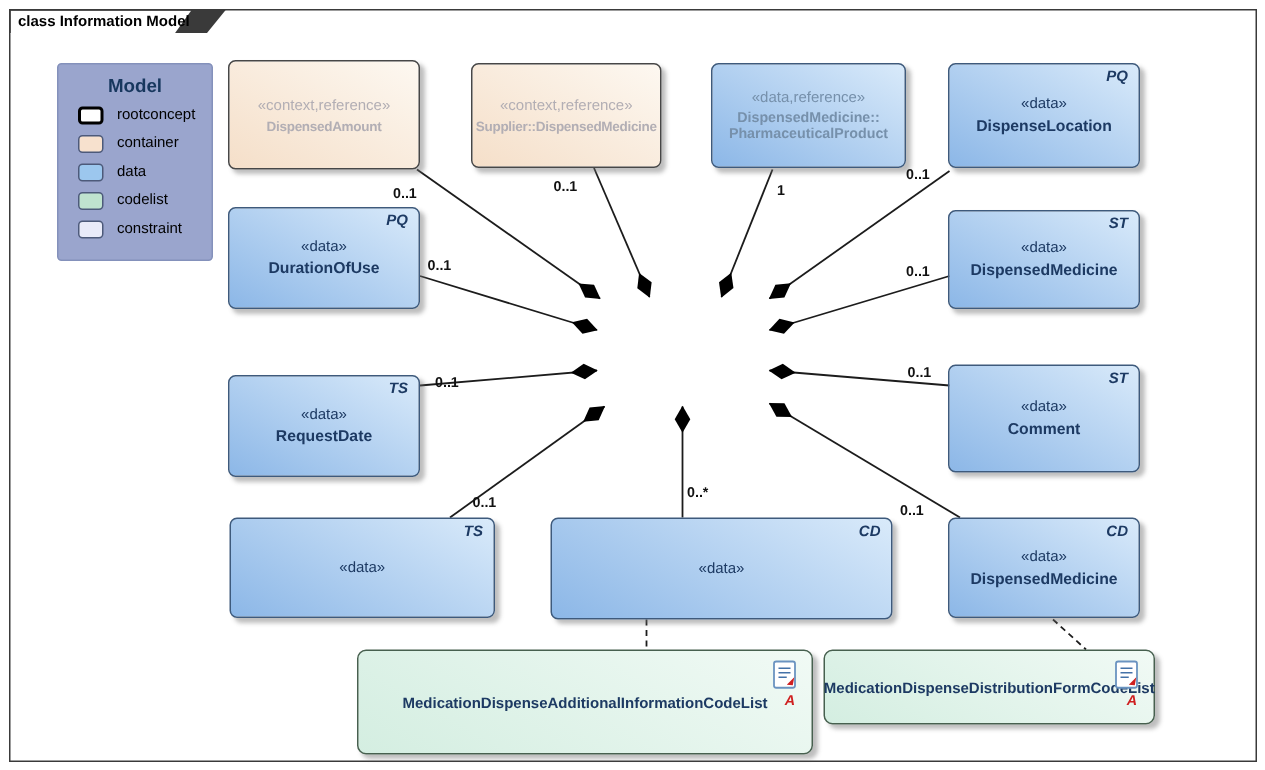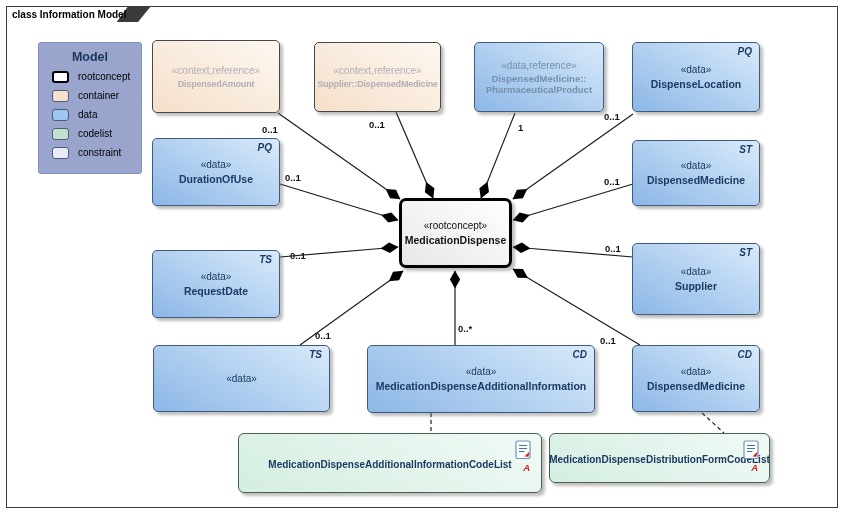--- a/index.html
+++ b/index.html
@@ -46,21 +46,21 @@
   .n-pp{left:474px;top:42px;width:130px;height:70px;}
   .n-da{left:632px;top:42px;width:128px;height:70px;}
   .n-du{left:152px;top:138px;width:128px;height:68px;}
   .n-dl{left:632px;top:140px;width:128px;height:66px;}
   .n-rd{left:152px;top:250px;width:128px;height:68px;}
   .n-co{left:632px;top:243px;width:128px;height:72px;}
   .n-md{left:399px;top:198px;width:113px;height:70px;}
   .n-dt{left:153px;top:345px;width:177px;height:67px;}
   .n-ai{left:367px;top:345px;width:228px;height:68px;}
   .n-df{left:632px;top:345px;width:128px;height:67px;}
-  .n-cl1{left:238px;top:433px;width:304px;height:60px;}
+  .n-cl1{left:238px;top:433px;width:304px;height:70px;}
   .n-cl2{left:549px;top:433px;width:221px;height:50px;}
   
   .wires{position:absolute;left:0;top:0;width:843px;height:513px;pointer-events:none;}
   
   .mult{position:absolute;font-size:9.5px;font-weight:600;color:#111;white-space:nowrap;}
   .m-dr{left:262px;top:124px;} .m-hp{left:369px;top:119px;} .m-pp{left:518px;top:122px;}
   .m-da{left:604px;top:111px;} .m-du{left:285px;top:172px;} .m-dl{left:604px;top:176px;}
   .m-rd{left:290px;top:250px;} .m-co{left:605px;top:243px;} .m-dt{left:315px;top:330px;}
   .m-ai{left:458px;top:323px;} .m-df{left:600px;top:335px;}
 </style>
@@ -161,37 +161,32 @@
 
   <div class="node data n-rd">
     <span class="typetag">TS</span>
     <span class="stereo">«data»</span>
     <span class="nname">RequestDate</span>
   </div>
 
   <div class="node data n-co">
     <span class="typetag">ST</span>
     <span class="stereo">«data»</span>
-    <span class="nname">Supplier</span>
-  </div>
-
-  <div class="node root n-md">
-    <span class="stereo">«rootconcept»</span>
-    <span class="nname">MedicationDispense</span>
-  </div>
+    <span class="nname">Comment</span>
+  </div>
+
 
   <div class="node data n-dt">
     <span class="typetag">TS</span>
     <span class="stereo">«data»</span>
   </div>
 
   <div class="node data n-ai">
     <span class="typetag">CD</span>
     <span class="stereo">«data»</span>
-    <span class="nname">MedicationDispenseAdditionalInformation</span>
   </div>
 
   <div class="node data n-df">
     <span class="typetag">CD</span>
     <span class="stereo">«data»</span>
     <span class="nname">DispensedMedicine</span>
   </div>
 
   <div class="node codelist n-cl1">
     <span class="nname">MedicationDispenseAdditionalInformationCodeList</span>

